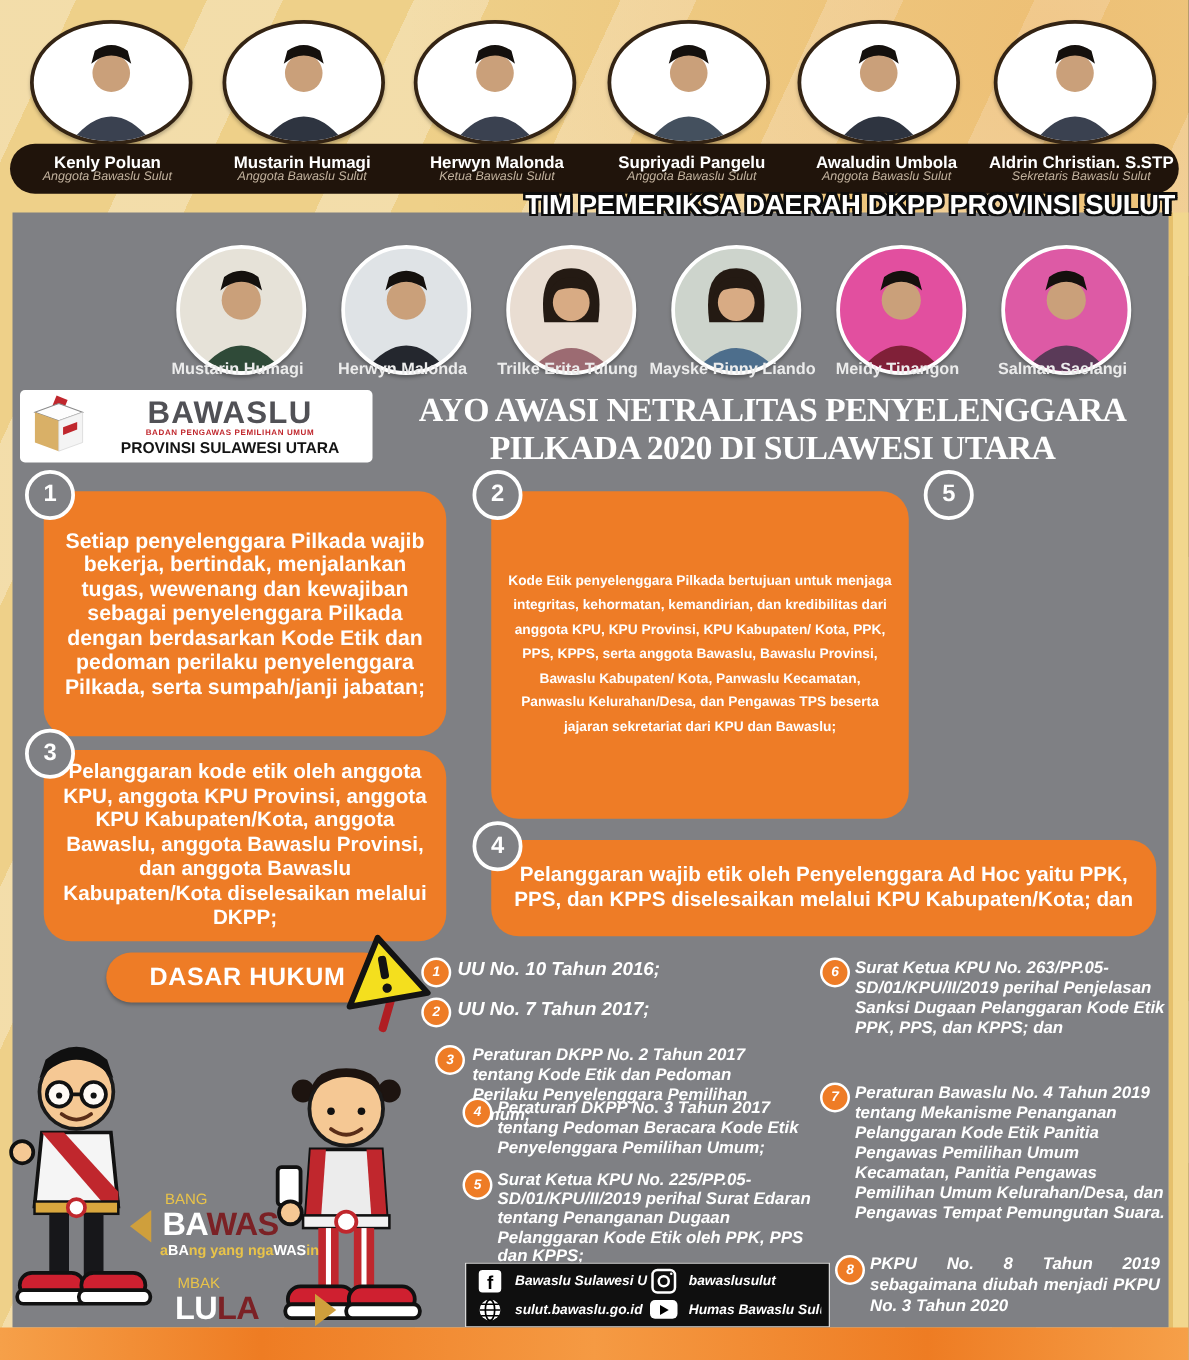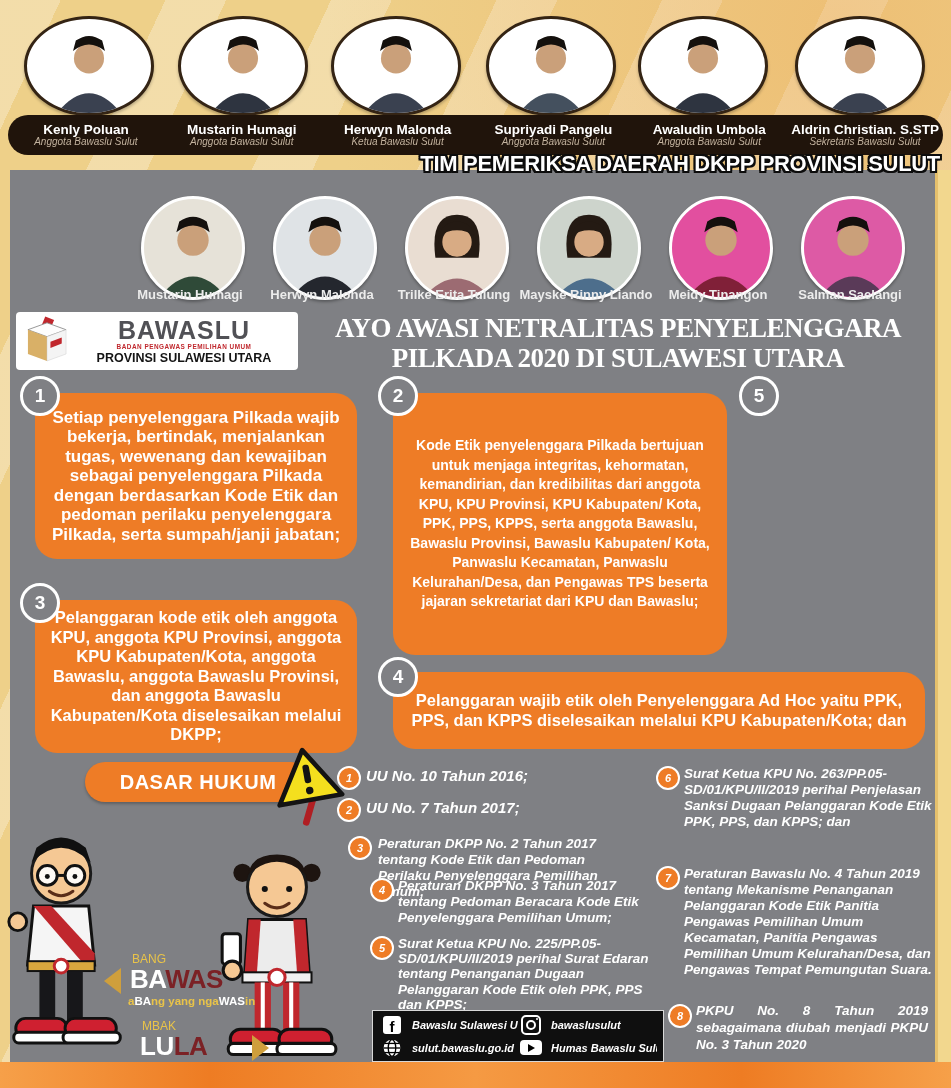--- a/index.html
+++ b/index.html
@@ -43,22 +43,22 @@
   .logo-main{font-size:25px;font-weight:800;color:#515156;letter-spacing:1px;}
   .logo-sub{font-size:6.4px;font-weight:bold;color:#c0272d;letter-spacing:.5px;margin-top:1px;}
   .logo-region{font-size:12.5px;font-weight:800;color:#141414;margin-top:2px;}
   
   .headline{position:absolute;left:300px;top:313px;width:636px;text-align:center;color:#fff;
     font-weight:800;font-size:27px;line-height:30px;letter-spacing:-.5px;font-family:Liberation Serif, serif;}
   
   .obox{position:absolute;background:#ee7c26;border-radius:22px;color:#fff;font-weight:bold;
     text-align:center;box-sizing:border-box;display:flex;align-items:center;justify-content:center;}
   .obox p{margin:0;}
-  .b1{left:35px;top:393px;width:322px;height:166px;padding:10px 16px;font-size:17px;line-height:19.5px;align-items:center;}
-  .b2{left:393px;top:393px;width:334px;height:262px;padding:10px 12px;font-size:14px;line-height:19.5px;}
+  .b1{left:35px;top:393px;width:322px;height:196px;padding:10px 16px;font-size:17px;line-height:19.5px;align-items:center;}
+  .b2{left:393px;top:393px;width:334px;height:262px;padding:10px 12px;font-size:11px;line-height:19.5px;}
   .b5{left:754px;top:393px;width:172px;height:262px;padding:10px 10px;font-size:15.5px;line-height:19px;}
   .b3{left:35px;top:600px;width:322px;height:153px;padding:10px 14px;font-size:16.5px;line-height:19.5px;}
   .b4{left:393px;top:672px;width:532px;height:77px;padding:8px 18px;font-size:16.5px;line-height:19.5px;}
   .pt-badge{position:absolute;width:34px;height:34px;border-radius:50%;background:#7f8084;
     border:3px solid #fff;color:#fff;font-weight:bold;font-size:19px;display:flex;
     align-items:center;justify-content:center;z-index:4;}
   .pb1{left:20px;top:376px;} .pb2{left:378px;top:376px;} .pb5{left:739px;top:376px;}
   .pb3{left:20px;top:583px;} .pb4{left:378px;top:657px;}
   
   .dh-pill{position:absolute;left:85px;top:762px;width:226px;height:40px;border-radius:20px;

